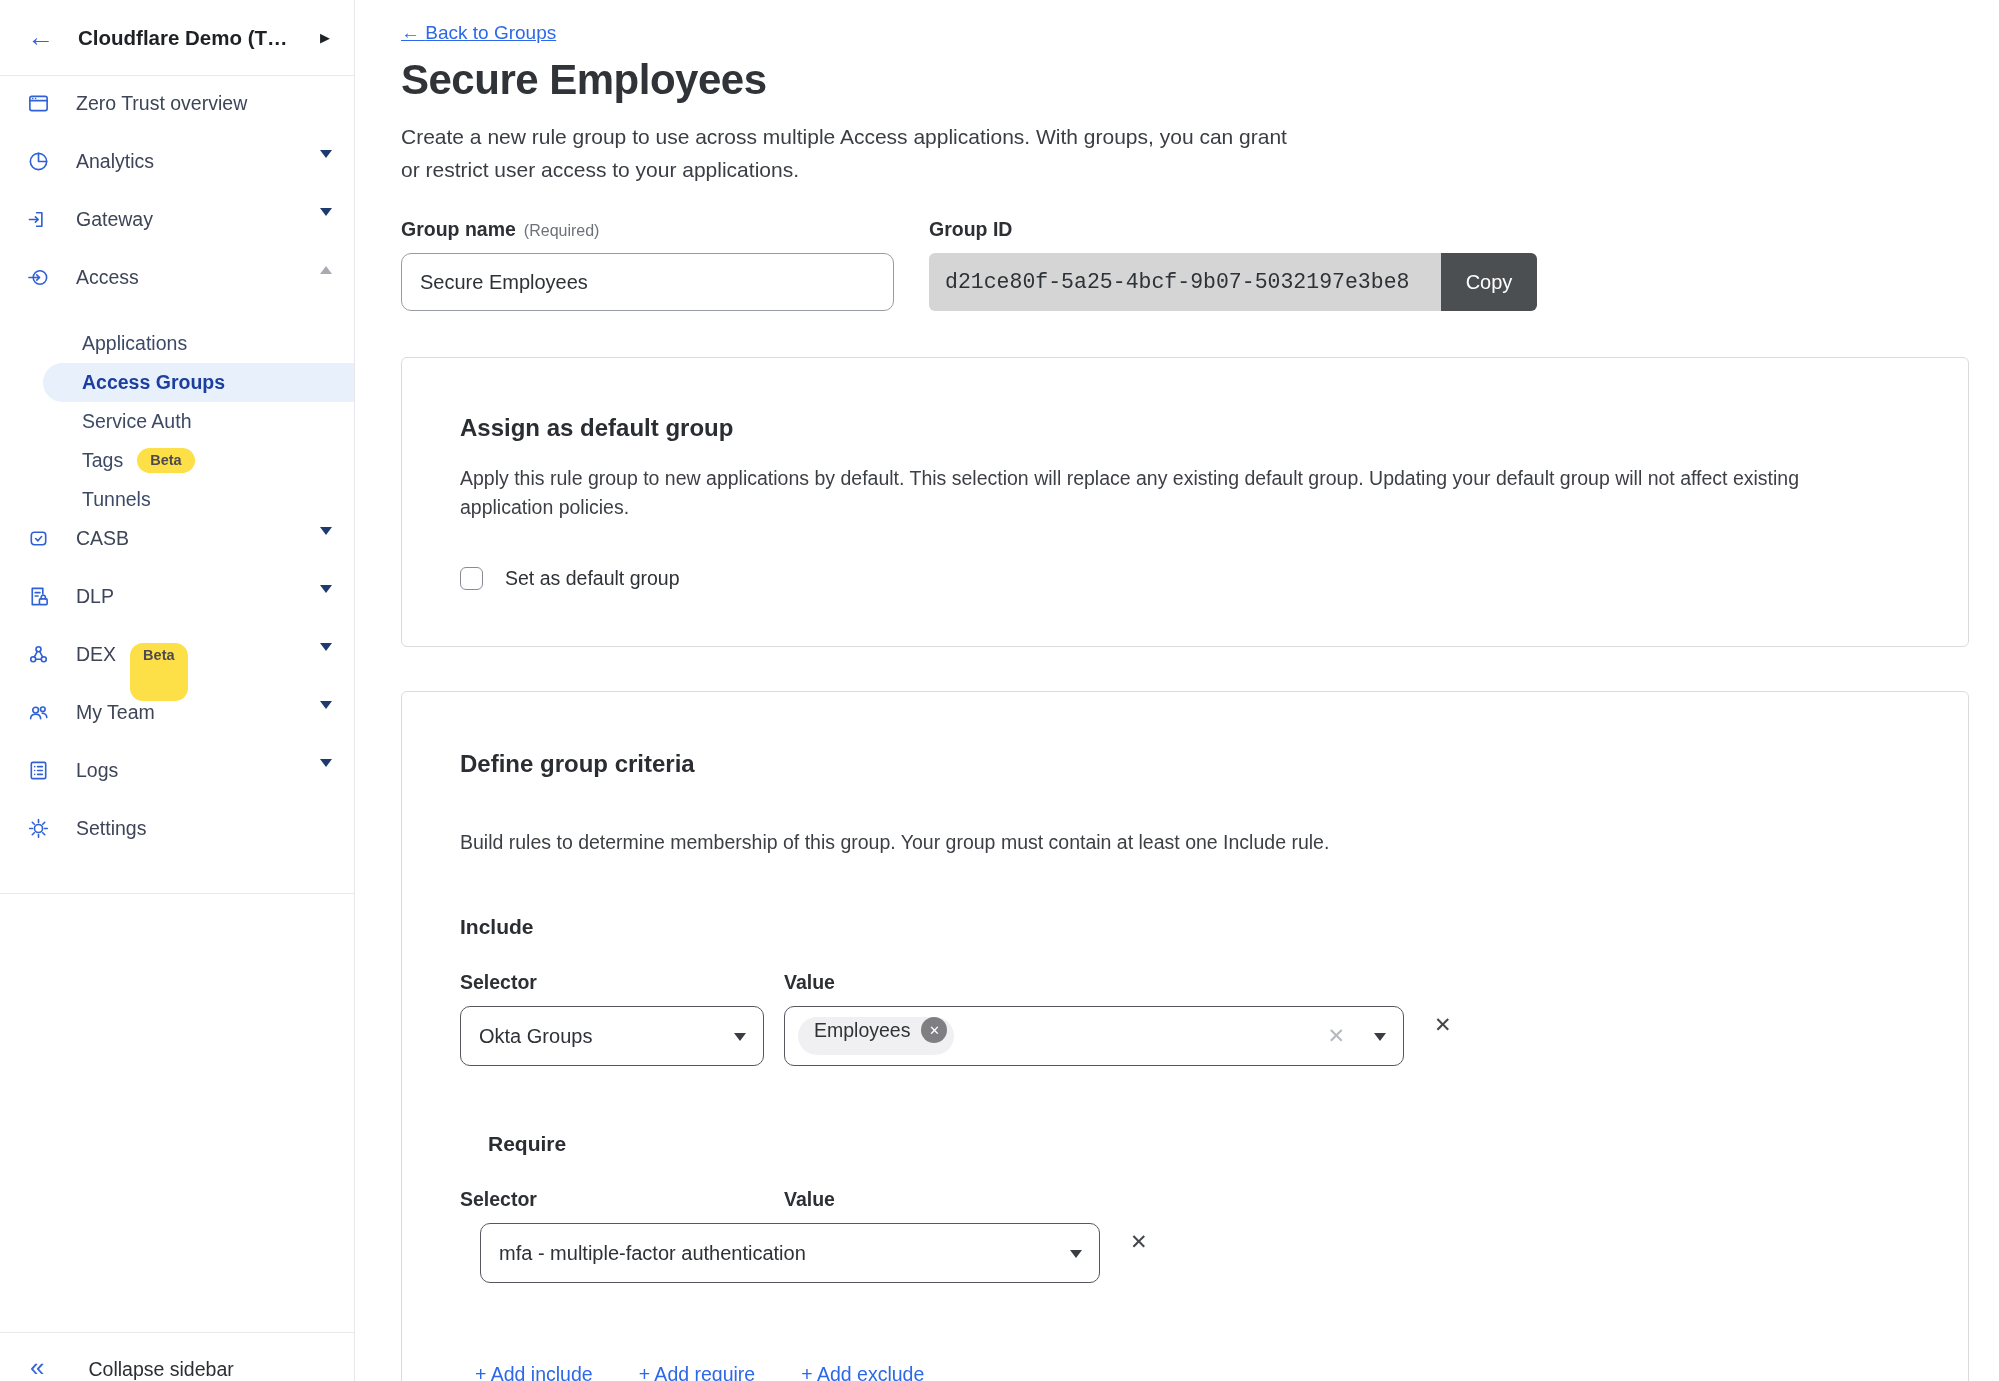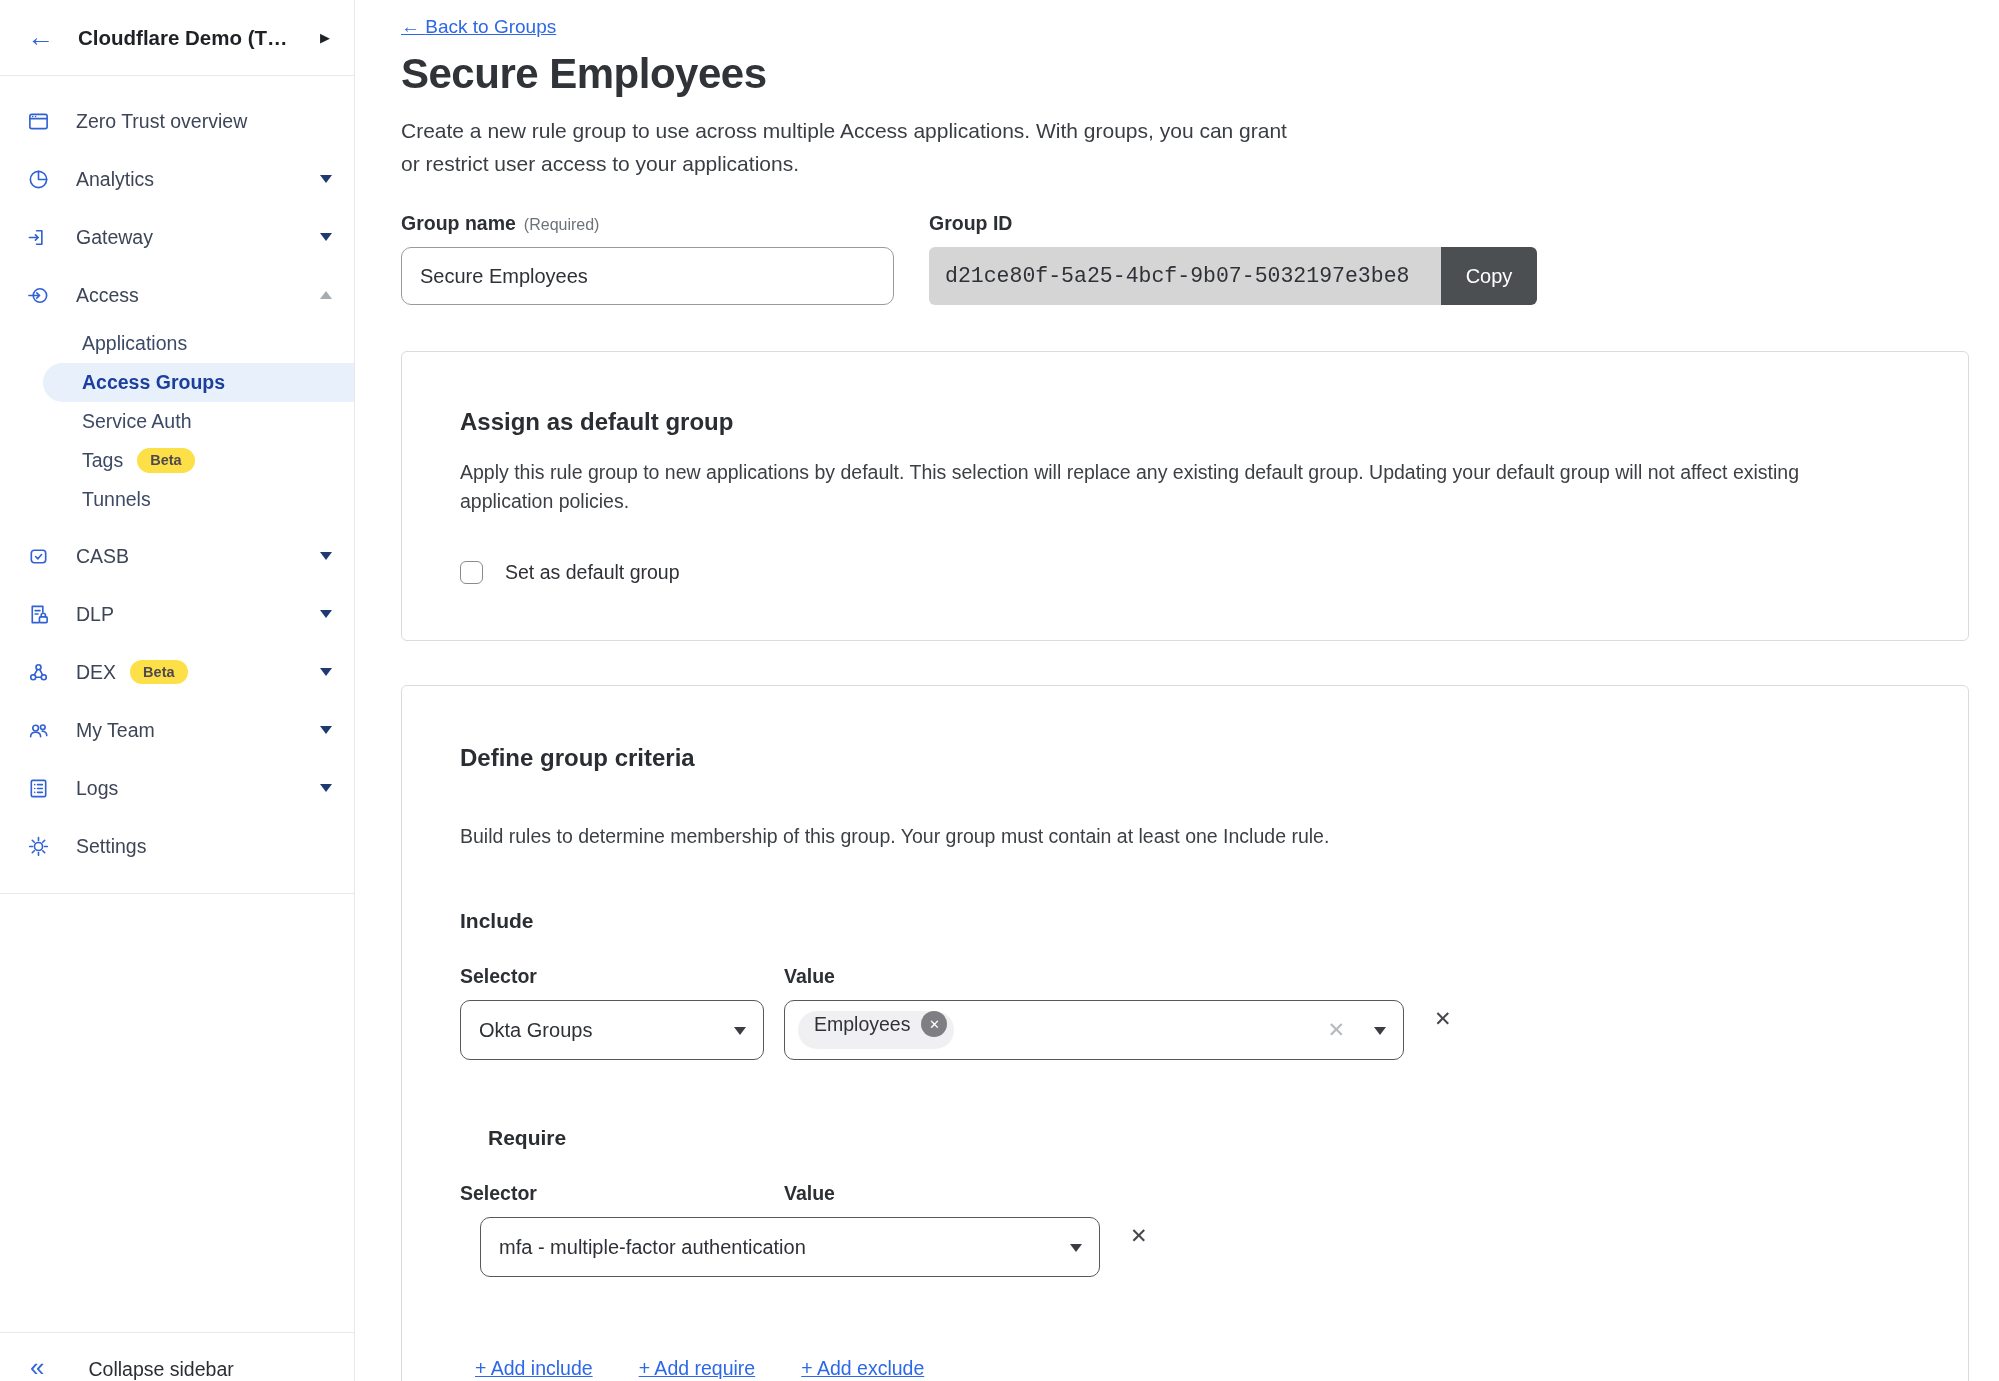--- a/index.html
+++ b/index.html
@@ -14,21 +14,21 @@
   .sidebar {
     position:absolute; left:0; top:0; bottom:0; width:355px;
     background:#fff; border-right:1px solid #e6e8eb;
   }
   .sb-header { height:75px; display:flex; align-items:center; padding:0 24px 0 27px; }
   .sb-back { font-size:27px; color:#3565dd; cursor:pointer; line-height:1; }
   .sb-title { margin-left:24px; font-size:20.5px; font-weight:700; color:#1e2126; flex:1; white-space:nowrap; overflow:hidden; }
   .sb-header-chev { font-size:13px; color:#1f2225; }
   .sb-divider { height:1px; background:#e7e9ec; }
   .nav { padding-top:16px; }
-  .nav-item { height:58px; display:flex; align-items:center; padding:0 22px 0 27px; cursor:pointer; }
+  .nav-item { height:58px; display:flex; padding:0 22px 0 27px; cursor:pointer; }
   .nav-icon { width:23px; height:23px; flex:0 0 23px; display:flex; align-items:center; justify-content:center; }
   .nav-icon svg { width:23px; height:23px; stroke:#3061d5; fill:none; stroke-width:1.7; stroke-linecap:round; stroke-linejoin:round; }
   .nav-label { margin-left:26px; font-size:19.5px; color:#3d4557; }
   .spacer { flex:1; }
   .chev-down { width:0; height:0; border-left:6px solid transparent; border-right:6px solid transparent; border-top:8px solid #1e3a6e; }
   .chev-up-gray { width:0; height:0; border-left:6px solid transparent; border-right:6px solid transparent; border-bottom:8px solid #a7acb2; }
   .sub-item { height:39px; display:flex; align-items:center; padding-left:82px; font-size:19.5px; color:#3d4a66; cursor:pointer; }
   .sub-item-active { margin-left:43px; padding-left:39px; background:#e8f0fc; border-radius:20px 0 0 20px; }
   .sub-item-active .sub-label { font-weight:700; color:#1c3f9e; }
   .beta-badge { margin-left:14px; background:#fde047; color:#4f4850; font-size:14.5px; font-weight:600; padding:3px 13px; border-radius:13px; line-height:1.25; }
@@ -36,21 +36,21 @@
   .nav-bottom-divider { height:1px; background:#e7e9ec; margin-top:18px; }
   .sb-footer {
     position:absolute; left:0; right:0; bottom:0; height:49px;
     border-top:1px solid #e7e9ec; display:flex; align-items:flex-end; padding:0 0 1px 30px; background:#fff;
   }
   .sb-collapse-icon { color:#3565dd; font-size:26px; line-height:1; }
   .sb-collapse-label { margin-left:44px; font-size:19.5px; color:#2b2e33; line-height:1.1; }
 
   
   .main { position:absolute; left:355px; top:0; right:0; bottom:0; padding:6px 30px 0 46px; overflow:hidden; }
-  .back-link { display:inline-block; margin-top:10px; font-size:19px; color:#2d68e8; text-decoration:underline; cursor:pointer; }
+  .back-link { display:inline-block; margin-top:16px; font-size:19px; color:#2d68e8; text-decoration:underline; cursor:pointer; }
   .page-title { margin-top:12px; font-size:42px; font-weight:700; color:#303338; letter-spacing:-0.5px; }
   .page-desc { margin-top:16px; font-size:21px; line-height:33px; color:#3a3e44; white-space:pre-line; }
 
   .form-row { margin-top:32px; display:flex; gap:35px; }
   .field-label { font-size:19.5px; font-weight:700; color:#2c2f33; }
   .required-hint { font-size:16px; font-weight:400; color:#6d7278; margin-left:8px; }
   .group-name-col { width:493px; }
   .text-input {
     margin-top:12px; width:493px; height:58px; border:1px solid #979ca3; border-radius:10px;
     padding:0 18px; font-size:20px; color:#2e3136; font-family:"Liberation Sans", sans-serif; background:#fff; outline:none;

